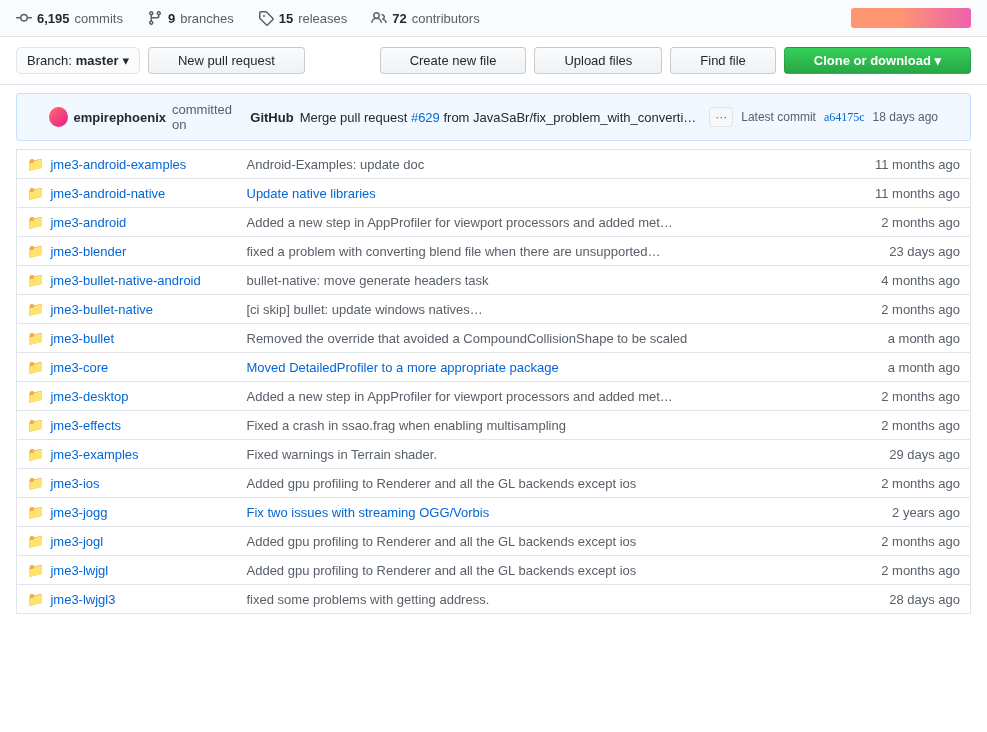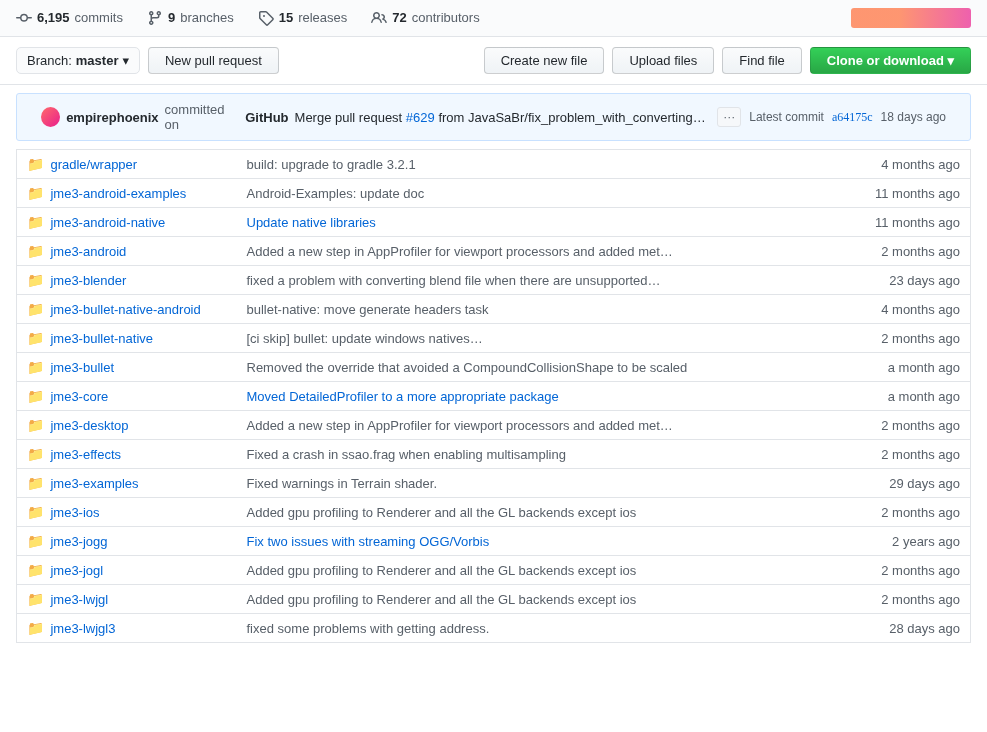--- a/index.html
+++ b/index.html
@@ -10,20 +10,21 @@
       display: flex;
       align-items: center;
       border-bottom: 1px solid #e1e4e8;
       padding: 8px 16px;
       background: #fafbfc;
       font-size: 13px;
       color: #586069;
     }
     .stats-bar .stat-item {
       display: flex;
+      align-items: center;
       margin-right: 24px;
       gap: 5px;
     }
     .stats-bar .stat-item .stat-count {
       font-weight: 600;
       color: #24292e;
     }
     .stats-bar .stat-icon {
       color: #586069;
     }
@@ -54,21 +55,21 @@
       border: 1px solid #e1e4e8;
       border-radius: 5px;
       padding: 5px 10px;
       font-size: 13px;
       background: #fafbfc;
       cursor: pointer;
       color: #24292e;
       gap: 4px;
     }
     .btn {
-      padding: 5px 16px;
+      padding: 5px 29px;
       font-size: 13px;
       border-radius: 4px;
       border: 1px solid rgba(27,31,35,0.2);
       cursor: pointer;
       white-space: nowrap;
     }
     .btn-default {
       background: linear-gradient(180deg, #fafbfc, #eff3f6);
       color: #24292e;
     }
@@ -76,21 +77,21 @@
       background: linear-gradient(180deg, #34d058, #28a745);
       color: #fff;
       border-color: rgba(27,31,35,0.15);
       font-weight: 600;
     }
 
     
     .commit-bar {
       display: flex;
       align-items: center;
-      padding: 8px 24px;
+      padding: 8px 32px;
       background: #f1f8ff;
       border: 1px solid #c8e1ff;
       border-radius: 3px;
       margin: 8px 16px;
       font-size: 13px;
       gap: 8px;
     }
     .commit-bar .avatar {
       width: 20px;
       height: 20px;
@@ -249,25 +250,20 @@
   </div>
   <div class="commit-bar-right">
     <span>Latest commit</span>
     <a class="commit-hash">a64175c</a>
     <span>18 days ago</span>
   </div>
 </div>
 
 <table class="file-table">
   <tbody id="file-table-body">
-  <tr>
-        <td class="col-name"><span class="folder-icon">📁</span><a class="file-link" href="#">gradle/wrapper</a></td>
-        <td class="col-message"><span>build: upgrade to gradle 3.2.1</span></td>
-        <td class="col-time">4 months ago</td>
-      </tr>
       <tr>
         <td class="col-name"><span class="folder-icon">📁</span><a class="file-link" href="#">jme3-android-examples</a></td>
         <td class="col-message"><span>Android-Examples: update doc</span></td>
         <td class="col-time">11 months ago</td>
       </tr>
       <tr>
         <td class="col-name"><span class="folder-icon">📁</span><a class="file-link" href="#">jme3-android-native</a></td>
         <td class="col-message"><a class="msg-link" href="#">Update native libraries</a></td>
         <td class="col-time">11 months ago</td>
       </tr>

